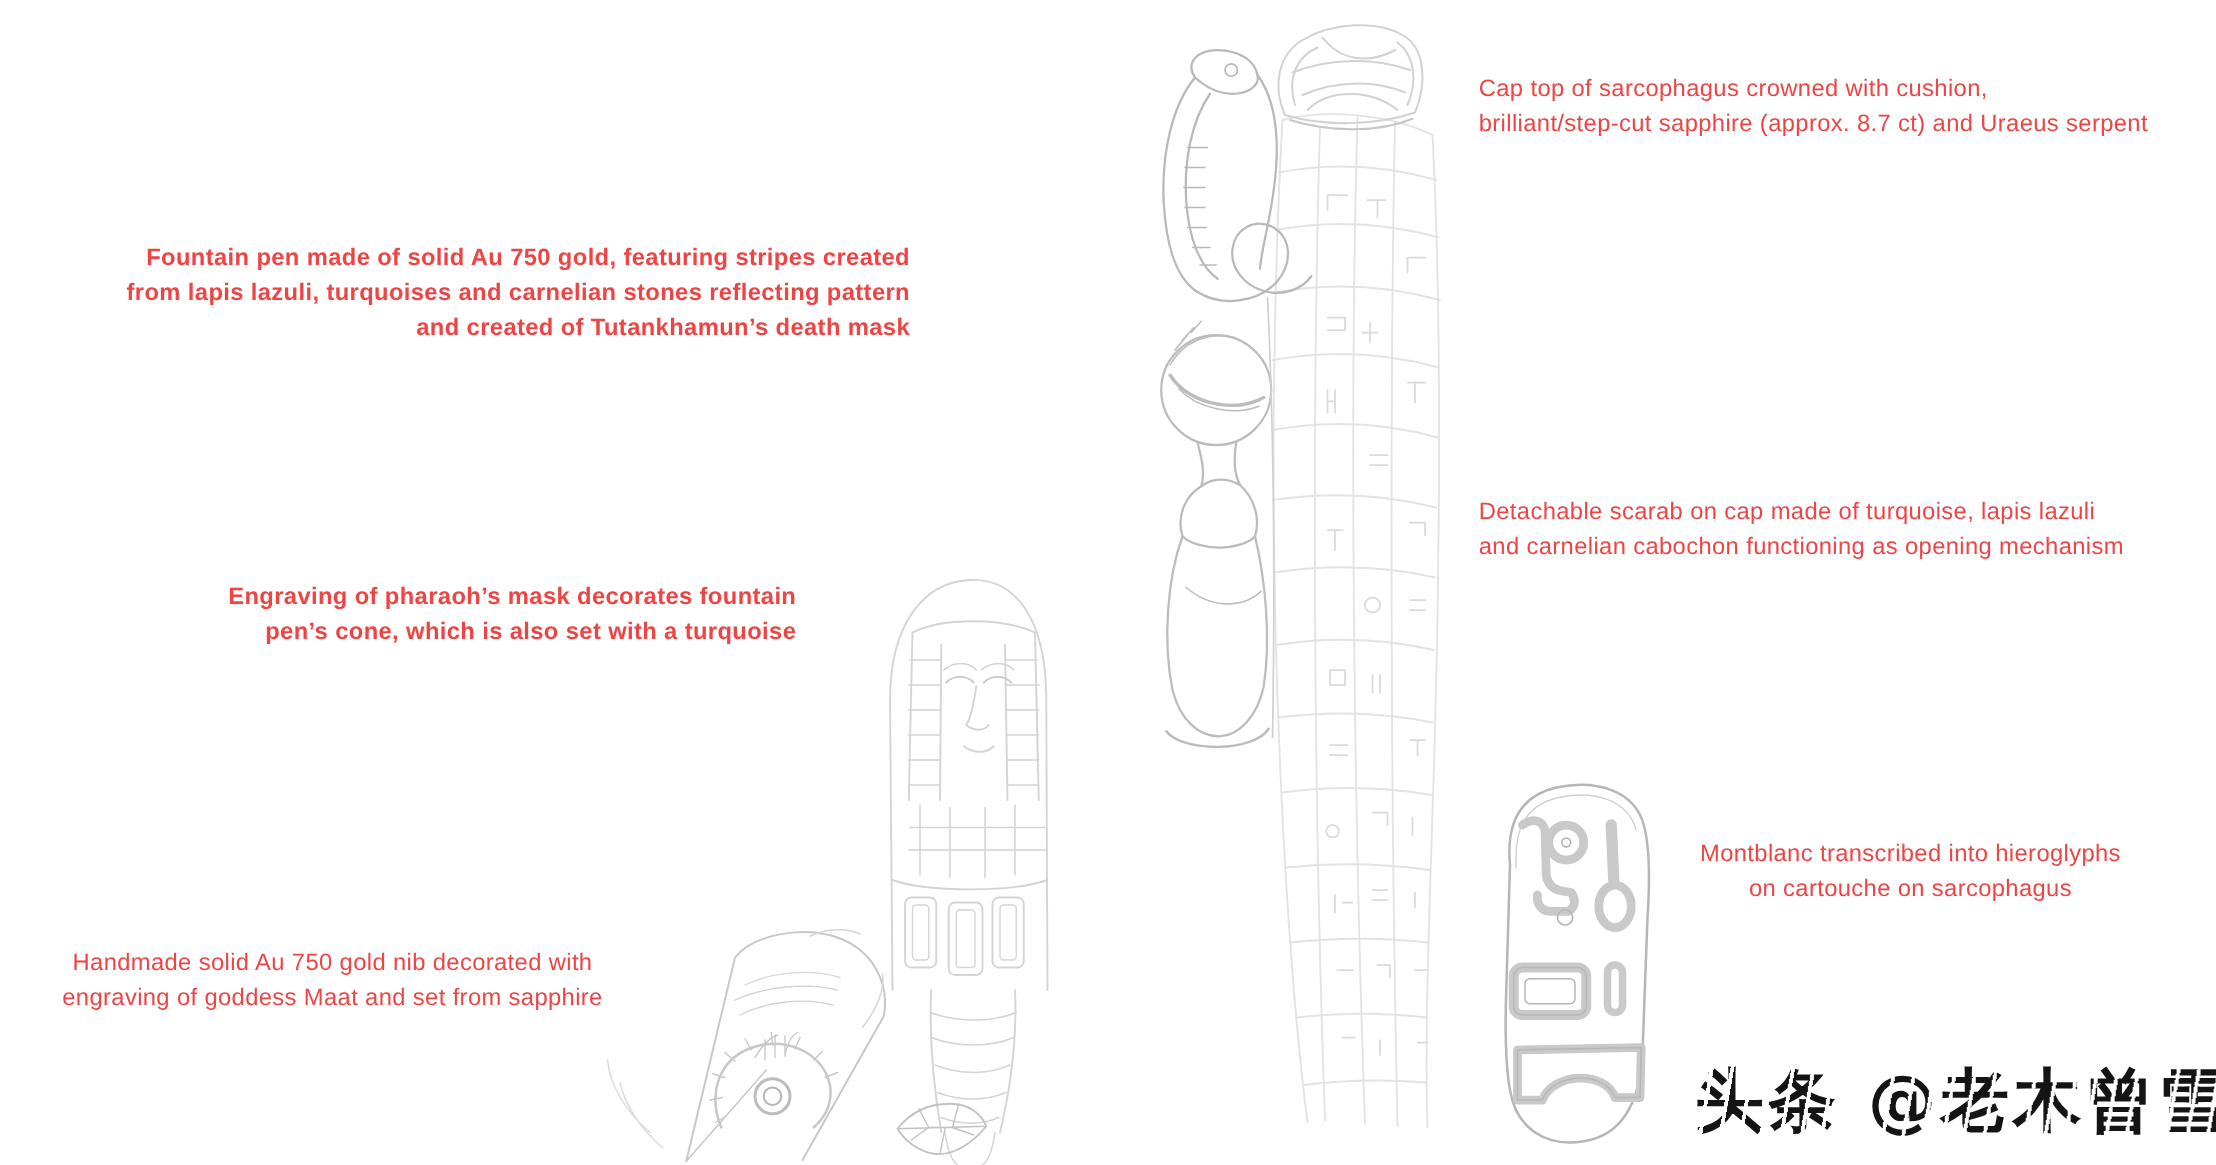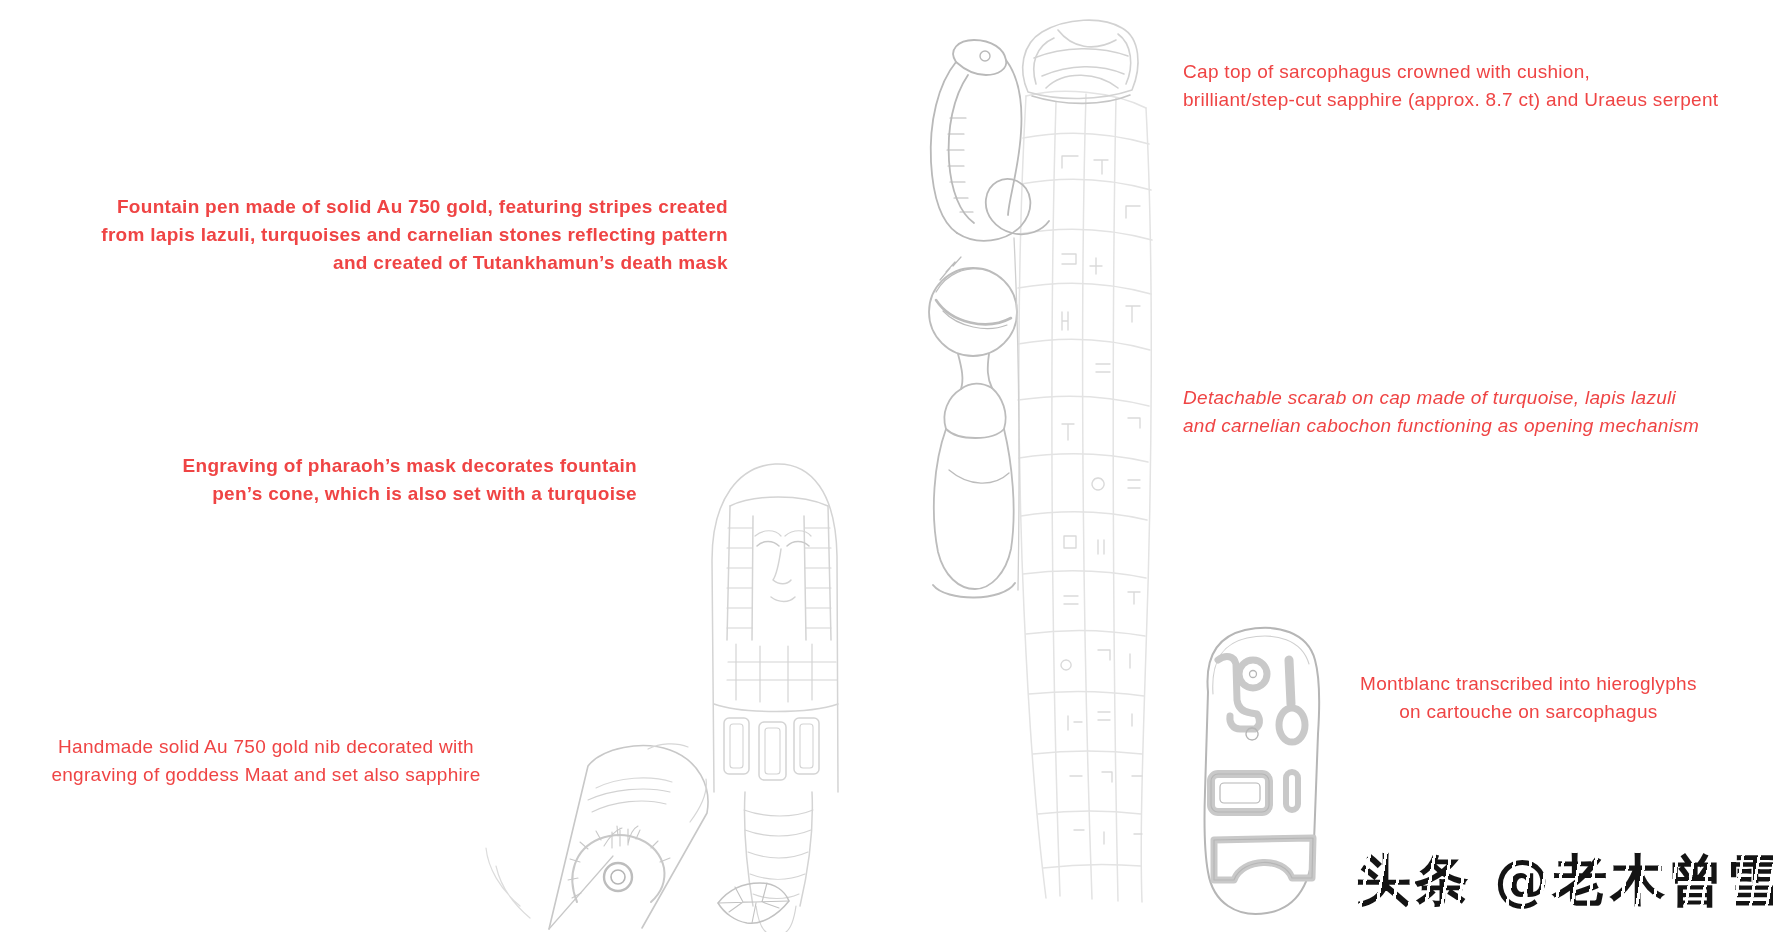--- a/index.html
+++ b/index.html
@@ -7,21 +7,21 @@
     position:relative;width:1773px;height:932px;background:#ffffff;overflow:hidden;
     font-family:"Liberation Sans", sans-serif;
   }
   .sketch{position:absolute;left:0;top:0;}
   .note{
     position:absolute;color:#ef4444;font-size:19px;line-height:28px;
     letter-spacing:0.3px;font-weight:400;white-space:nowrap;
   }
   .note p{margin:0;}
   .note.align-right{text-align:right;font-weight:bold;}
-  .note.align-center{text-align:center;white-space:normal;}
+  .note.align-center{text-align:center;white-space:normal;margin-top:24px;}
   .watermark{
     position:absolute;left:1356px;top:844px;width:420px;
     font-size:55px;font-weight:700;letter-spacing:3px;color:#141414;
     font-family:"DejaVu Sans", sans-serif;white-space:nowrap;
   }
   @supports ((-webkit-background-clip:text) or (background-clip:text)){
     .watermark span{
       background:repeating-linear-gradient(100deg,#141414 0 13px,#ffffff 13px 16px);
       -webkit-background-clip:text;background-clip:text;color:transparent;
     }
@@ -153,37 +153,37 @@
     <p>Cap top of sarcophagus crowned with cushion,</p>
     <p>brilliant/step-cut sapphire (approx. 8.7 ct) and Uraeus serpent</p>
   </div>
 
   <div class="note align-right" style="right:1045px;top:193px;">
     <p>Fountain pen made of solid Au 750 gold, featuring stripes created</p>
     <p>from lapis lazuli, turquoises and carnelian stones reflecting pattern</p>
     <p>and created of Tutankhamun’s death mask</p>
   </div>
 
-  <div class="note" style="left:1183px;top:384px;font-style:italic;">
+  <div class="note" style="left:1183px;top:396px;">
     <p>Detachable scarab on cap made of turquoise, lapis lazuli</p>
     <p>and carnelian cabochon functioning as opening mechanism</p>
   </div>
 
-  <div class="note align-right" style="right:1136px;top:452px;">
+  <div class="note align-right" style="right:1136px;top:464px;">
     <p>Engraving of pharaoh’s mask decorates fountain</p>
     <p>pen’s cone, which is also set with a turquoise</p>
   </div>
 
   <div class="note" style="left:1360px;top:670px;text-align:center;">
     <p>Montblanc transcribed into hieroglyphs</p>
     <p>on cartouche on sarcophagus</p>
   </div>
 
   <div class="note align-center" style="left:6px;top:733px;width:520px;">
     <p>Handmade solid Au 750 gold nib decorated with</p>
-    <p>engraving of goddess Maat and set also sapphire</p>
+    <p>engraving of goddess Maat and set from sapphire</p>
   </div>
 
   <div class="watermark">
     <span>头条 @老木曾雪菜</span>
   </div>
 
 </div>
 
 </body></html>

